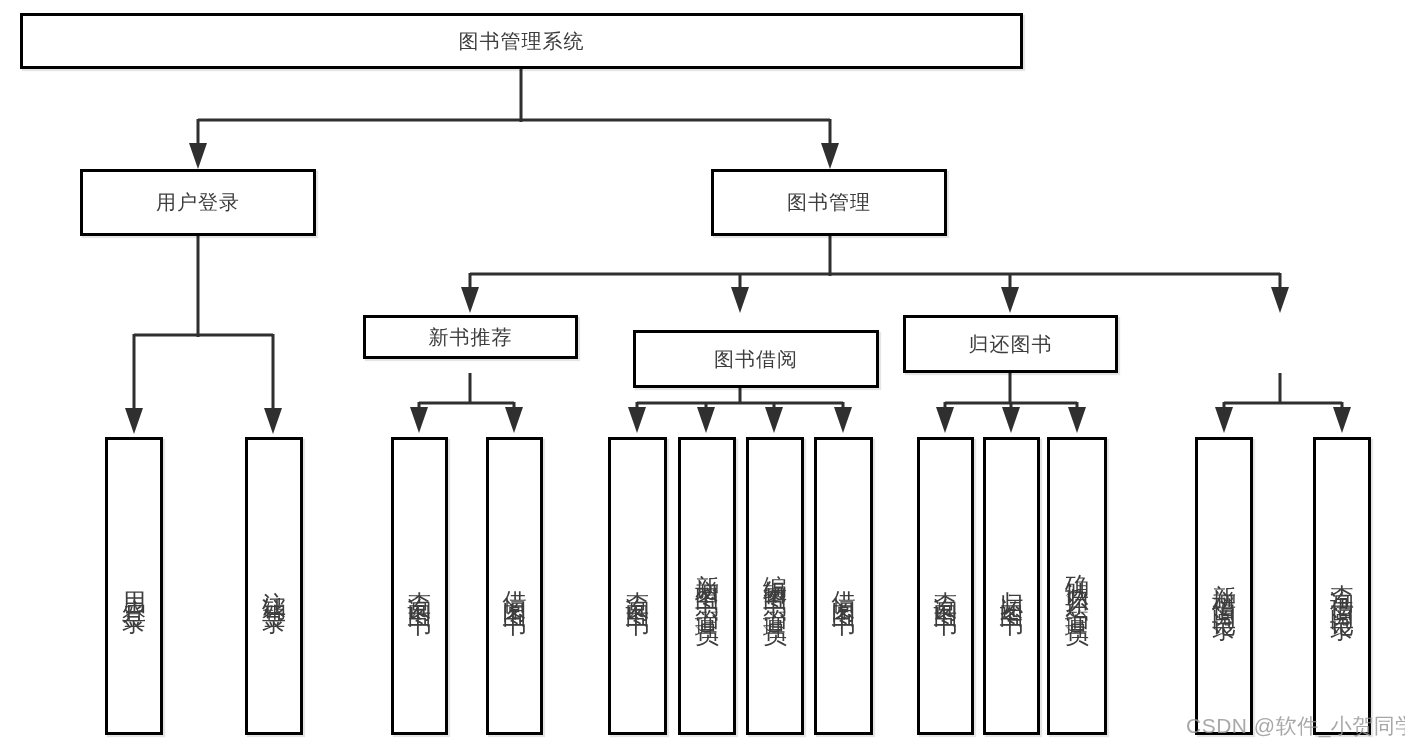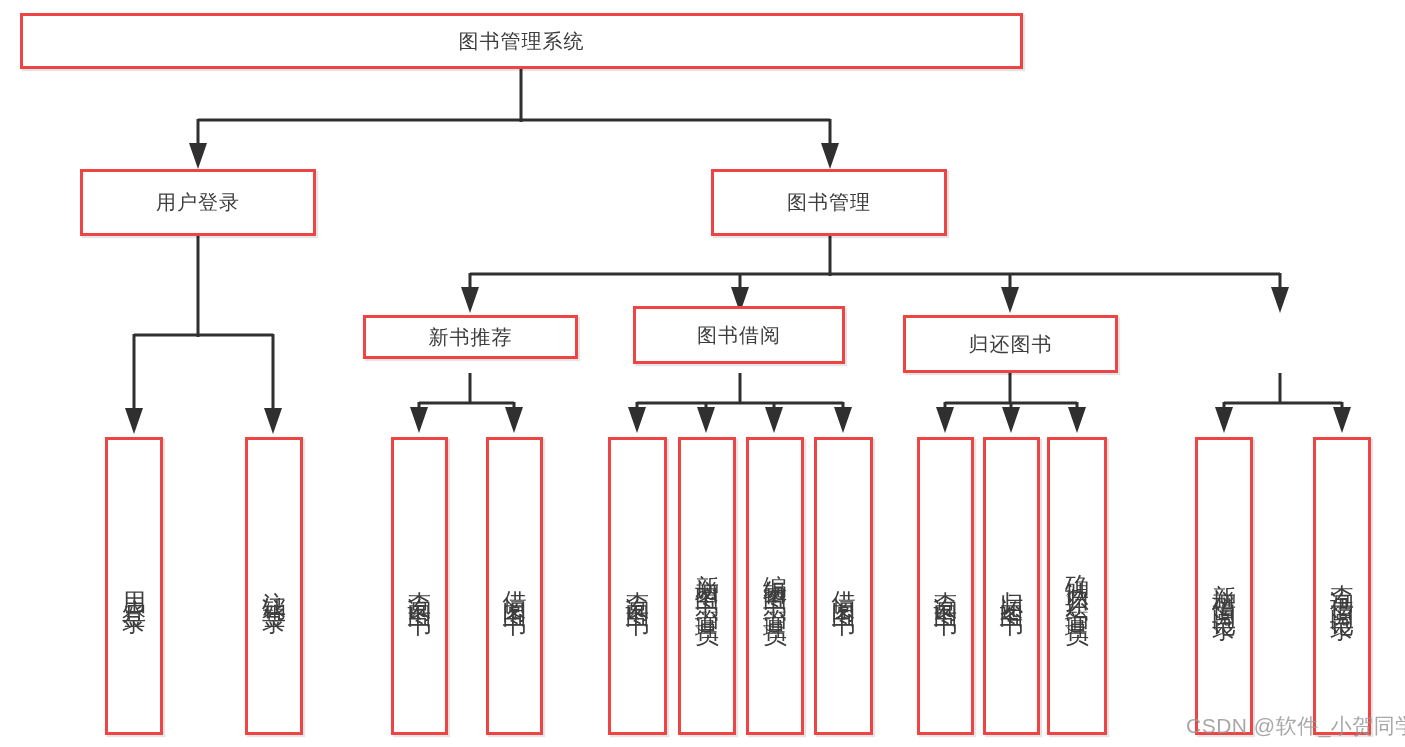--- a/index.html
+++ b/index.html
@@ -8,21 +8,21 @@
     width:1405px;height:747px;
     background:#ffffff;
     font-family:"Liberation Sans","DejaVu Sans",sans-serif;
     overflow:hidden;
   }
   .wires{position:absolute;left:0;top:0;pointer-events:none;}
   .box{
     position:absolute;
     box-sizing:border-box;
     background:#ffffff;
-    border:3px solid #ef4444;
+    border:3px solid #000000;
     display:flex;
     align-items:center;
     justify-content:center;
     color:#3d3d3d;
     box-shadow:2px 2px 1px rgba(0,0,0,0.10);
   }
   .hbox{font-size:20px;letter-spacing:1px;}
   .vbox span{
     writing-mode:vertical-rl;
     text-orientation:mixed;
@@ -78,21 +78,21 @@
   <div class="box hbox" style="left:80px;top:169px;width:236px;height:67px">
     <span>用户登录</span>
   </div>
   <div class="box hbox" style="left:711px;top:169px;width:236px;height:67px">
     <span>图书管理</span>
   </div>
 
   <div class="box hbox" style="left:363px;top:315px;width:215px;height:44px">
     <span>新书推荐</span>
   </div>
-  <div class="box hbox" style="left:633px;top:306px;width:212px;height:58px">
+  <div class="box hbox" style="left:633px;top:330px;width:246px;height:58px">
     <span>图书借阅</span>
   </div>
   <div class="box hbox" style="left:903px;top:315px;width:215px;height:58px">
     <span>归还图书</span>
   </div>
 
   <div class="box vbox" style="left:105px;top:437px;width:58px;height:298px">
     <span>用户登录</span>
   </div>
   <div class="box vbox" style="left:245px;top:437px;width:58px;height:298px">

